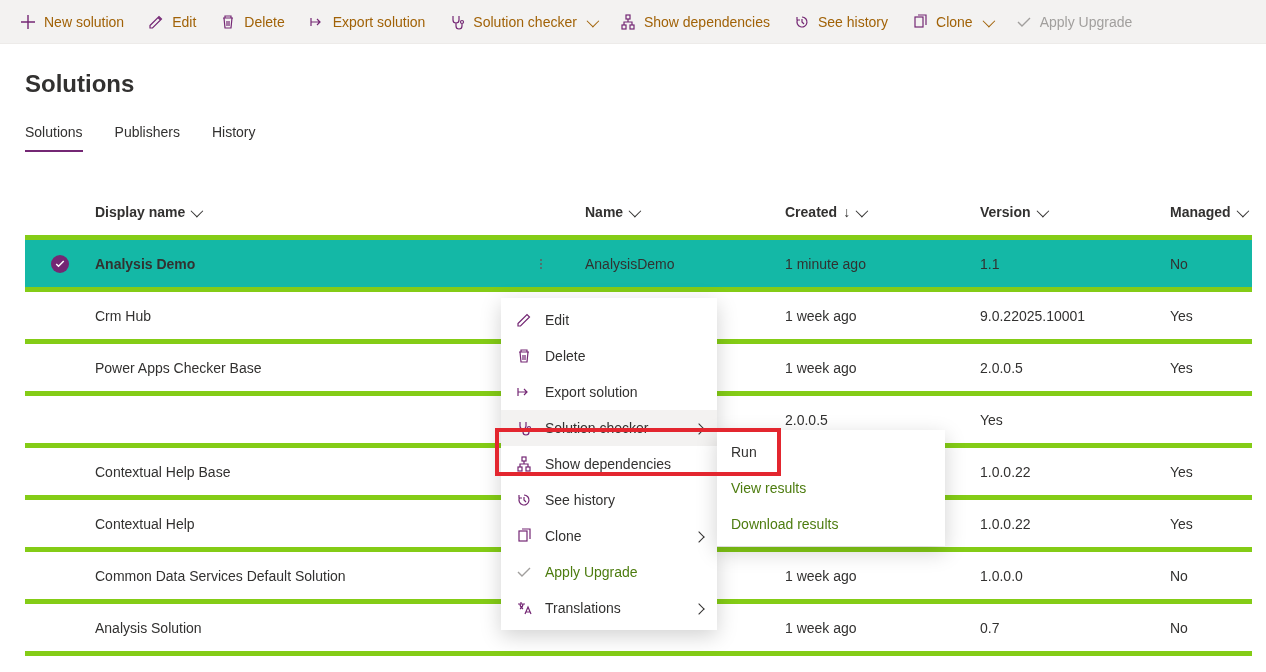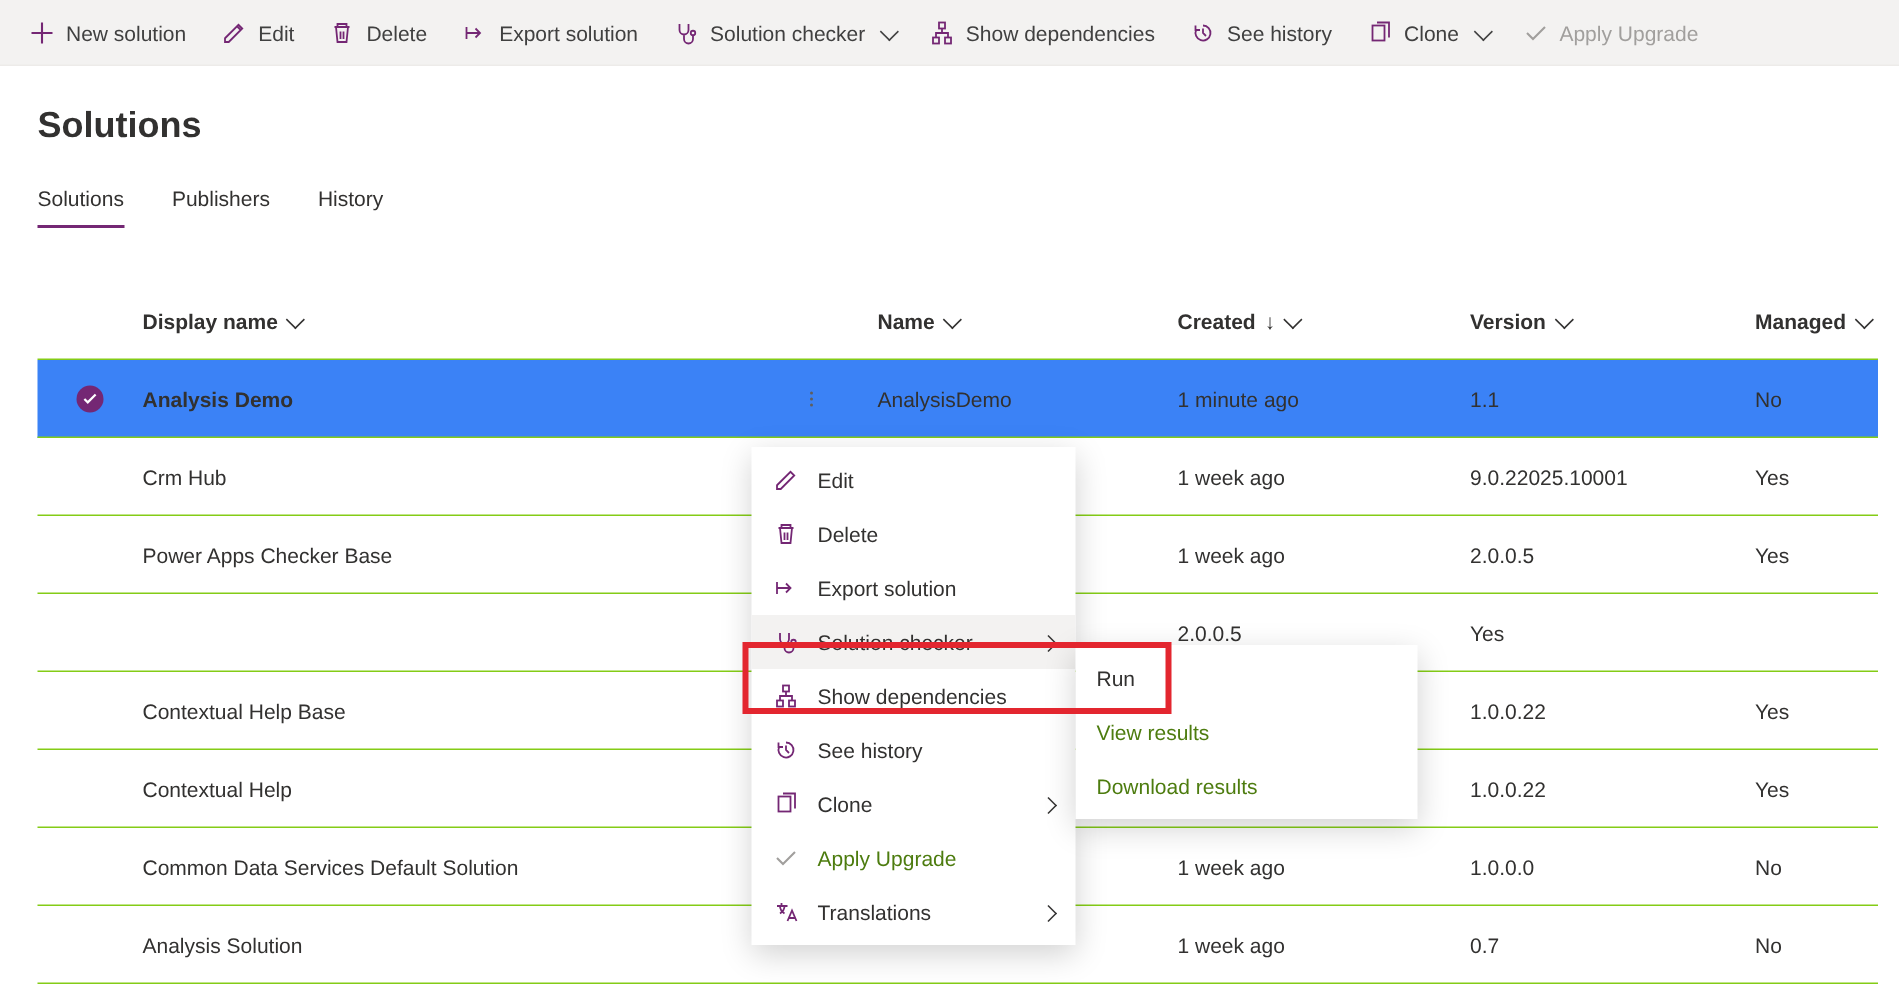--- a/index.html
+++ b/index.html
@@ -21,21 +21,21 @@
     gap: 0;
     white-space: nowrap;
   }
   .tb-btn {
     display: inline-flex;
     align-items: center;
     gap: 8px;
     padding: 0 12px;
     height: 40px;
     cursor: pointer;
-    color: #404040;
+    color: #a16207;
   }
   .tb-btn.disabled { color: #a19f9d; cursor: default; }
   .tb-btn .chev { margin-left: 2px; }
   .tb-icon svg { display: block; }
   .page {
     padding: 20px 14px 0 25px;
   }
   h1.page-title {
     font-size: 24px;
     font-weight: 600;
@@ -54,31 +54,31 @@
   .tab.active {
     border-bottom: 2px solid #742774;
     font-weight: 400;
   }
   .grid-wrap { margin-top: 36px; }
   .grid-header, .grid-row {
     display: grid;
     grid-template-columns: 70px 430px 60px 200px 195px 190px 120px;
     align-items: center;
     min-height: 52px;
-    border-bottom: 1px solid #84cc16;
+    border-bottom: 5px solid #84cc16;
   }
   .grid-header { font-weight: 600; }
   .grid-header .hdr {
     display: inline-flex;
     align-items: center;
     gap: 6px;
     cursor: pointer;
   }
   .grid-row.selected {
-    background: #3b82f6;
+    background: #14b8a6;
   }
   .sel-cell { display:flex; align-items:center; justify-content:center; }
   .sel-dot {
     width: 18px; height: 18px; border-radius: 50%;
     background: #742774;
     display:flex; align-items:center; justify-content:center;
   }
   .sel-dot svg { width:12px; height:12px; }
   .disp-name { padding-left: 0; font-weight: 400; }
   .grid-row.selected .disp-name { font-weight: 600; }

